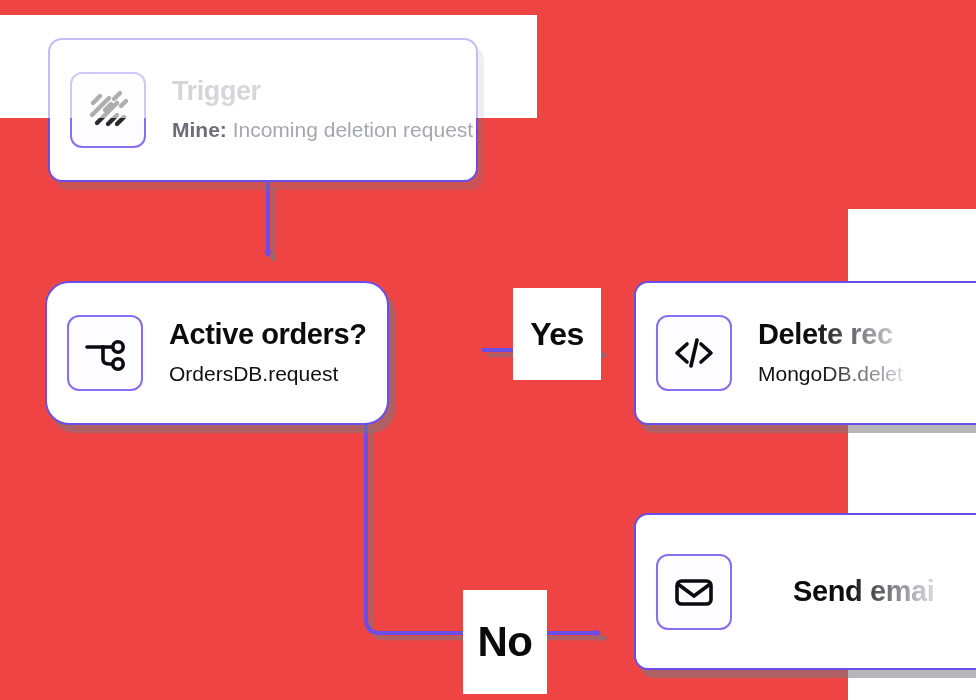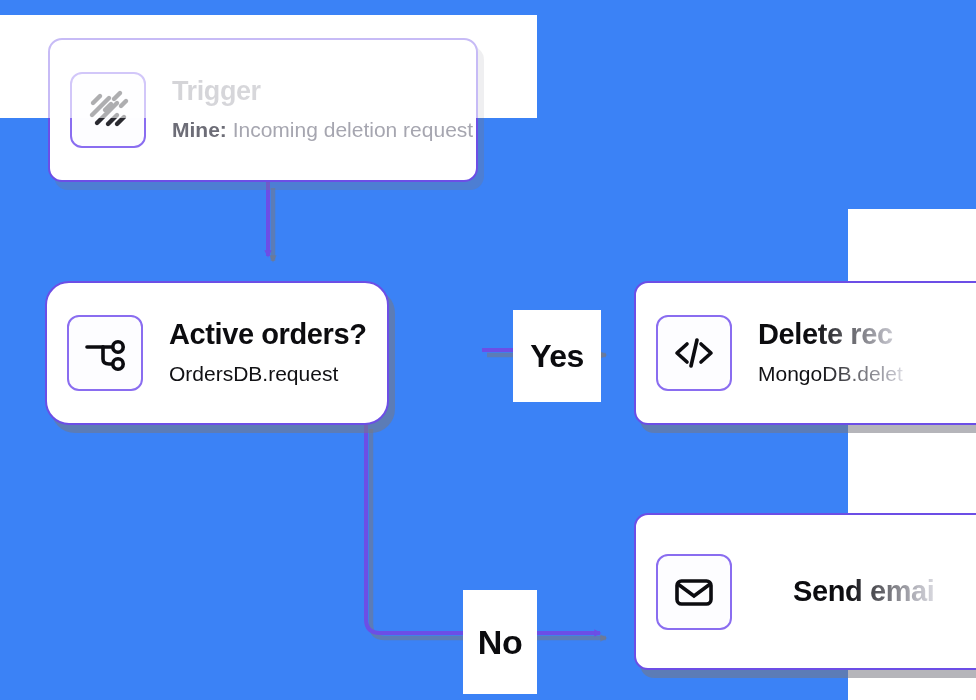--- a/index.html
+++ b/index.html
@@ -10,21 +10,21 @@
   body {
     width: 976px;
     height: 700px;
     overflow: hidden;
     font-family: "Liberation Sans", sans-serif;
   }
   #stage {
     position: relative;
     width: 976px;
     height: 700px;
-    background: #3b82f6;
+    background: #ef4444;
   }
 
   
   .backdrop {
     position: absolute;
     background: #ffffff;
   }
   #backdrop-top    { left: 0px;   top: 15px;  width: 537px; height: 103px; }
   #backdrop-right  { left: 848px; top: 209px; width: 128px; height: 491px; }
   #backdrop-mid    { left: 848px; top: 430px; width: 128px; height: 78px;  }
@@ -108,22 +108,22 @@
   .chip {
     position: absolute;
     background: #ffffff;
     display: flex;
     align-items: center;
     justify-content: center;
     font-weight: bold;
     color: #0b0b0e;
     letter-spacing: -0.5px;
   }
-  #chip-yes { left: 513px; top: 310px; width: 88px; height: 92px; font-size: 32px; }
-  #chip-no  { left: 463px; top: 590px; width: 74px; height: 104px; font-size: 34px; }
+  #chip-yes { left: 513px; top: 288px; width: 88px; height: 92px; font-size: 32px; }
+  #chip-no  { left: 463px; top: 590px; width: 84px; height: 104px; font-size: 42px; }
 
   .icon-svg { display: block; }
 </style>
 </head>
 <body>
 
 <div id="stage">
 
   <div class="backdrop" id="backdrop-top"></div>
   <div class="backdrop" id="backdrop-right"></div>

